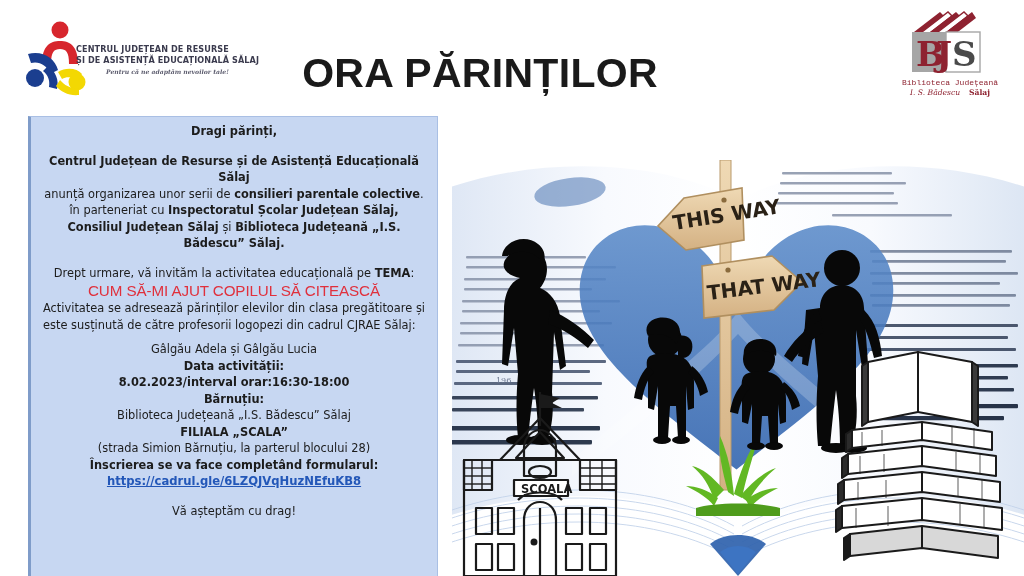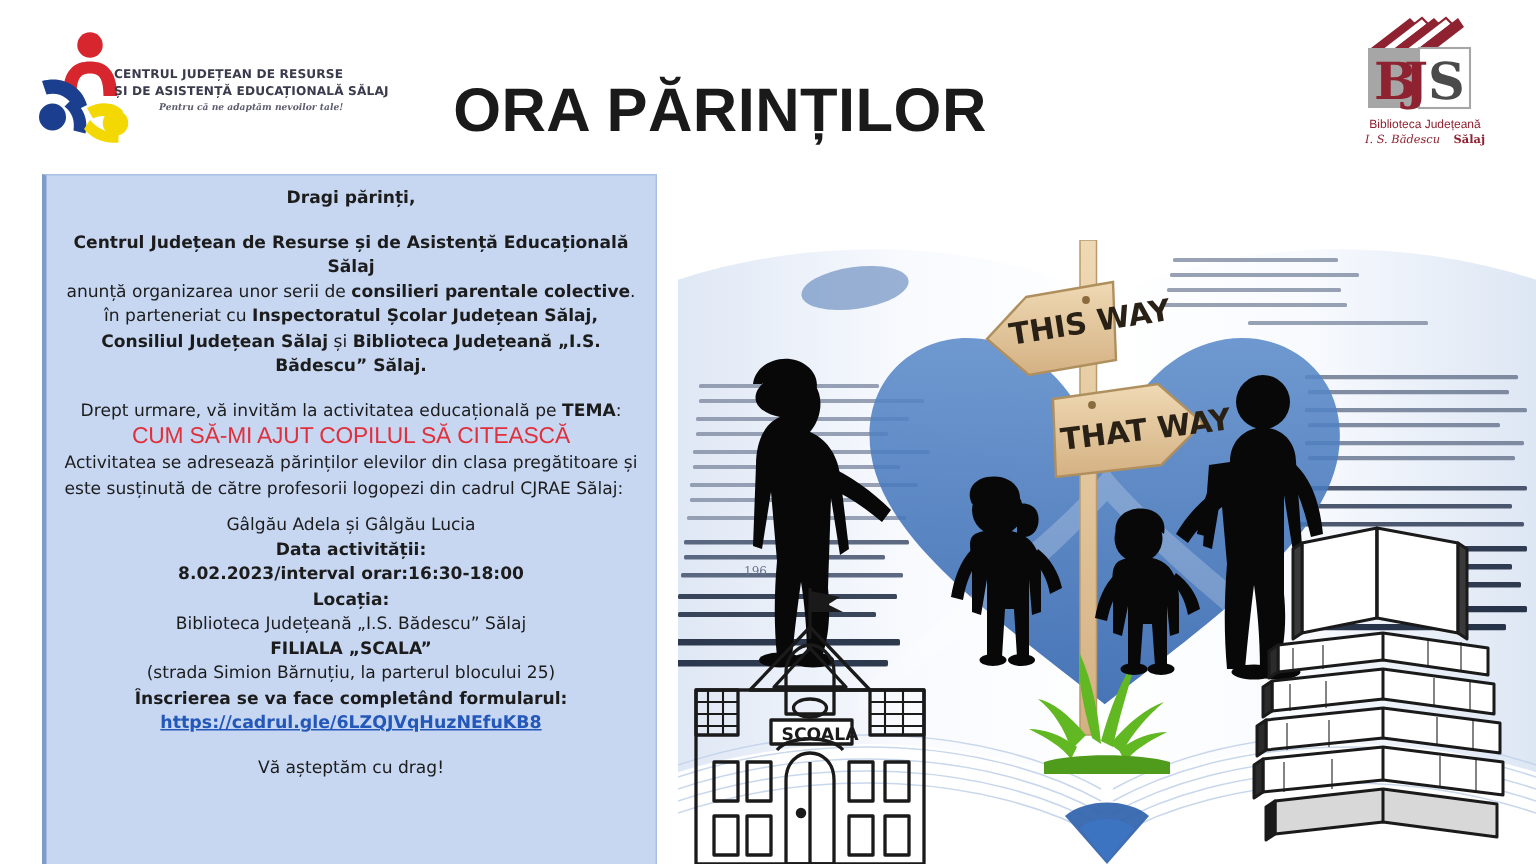--- a/index.html
+++ b/index.html
@@ -79,21 +79,21 @@
   }
   #bjs-logo .bjs-mark { position: absolute; left: 6px; top: 0; width: 96px; height: 70px; }
   #bjs-logo .bjs-cap {
     position: absolute;
     left: 4px;
     top: 70px;
     width: 104px;
     text-align: center;
   }
   #bjs-logo .bjs-cap .l1 {
-    font-family: Liberation Sans, sans-serif;
+    font-family: Liberation Mono, monospace;
     font-size: 8px;
     color: #8e2230;
     white-space: nowrap;
     line-height: 10px;
   }
   #bjs-logo .bjs-cap .l2 {
     font-family: "DejaVu Serif", serif;
     font-style: italic;
     font-size: 7.6px;
     color: #8e2230;
@@ -218,24 +218,24 @@
   <p><span>Drept urmare, vă invităm la activitatea educațională pe </span><b>TEMA</b><span>:</span></p>
   <p class="theme-line">CUM SĂ-MI AJUT COPILUL SĂ CITEASCĂ</p>
 
   <p class="justify">Activitatea se adresează  părinților elevilor din clasa pregătitoare și este susținută de către profesorii logopezi din cadrul CJRAE Sălaj:</p>
 
   <div class="gap-sm"></div>
 
   <p>Gâlgău Adela și Gâlgău Lucia</p>
   <p><b>Data activității:</b></p>
   <p class="ital-bold">8.02.2023/interval orar:16:30-18:00</p>
-  <p><b>Locația:</b></p>
+  <p><b>Bărnuțiu:</b></p>
   <p>Biblioteca Județeană „I.S. Bădescu” Sălaj</p>
   <p><b>FILIALA „SCALA”</b></p>
-  <p>(strada Simion Bărnuțiu, la parterul blocului 25)</p>
+  <p>(strada Simion Bărnuțiu, la parterul blocului 28)</p>
   <p><b>Înscrierea se va face completând formularul:</b></p>
   <p><a class="link" href="#">https://cadrul.gle/6LZQJVqHuzNEfuKB8</a></p>
 
   <div class="gap"></div>
 
   <p>Vă așteptăm cu drag!</p>
 </div>
 
 <div id="artwork">
   <svg viewBox="0 0 572 416" width="572" height="416" xmlns="http://www.w3.org/2000/svg">

